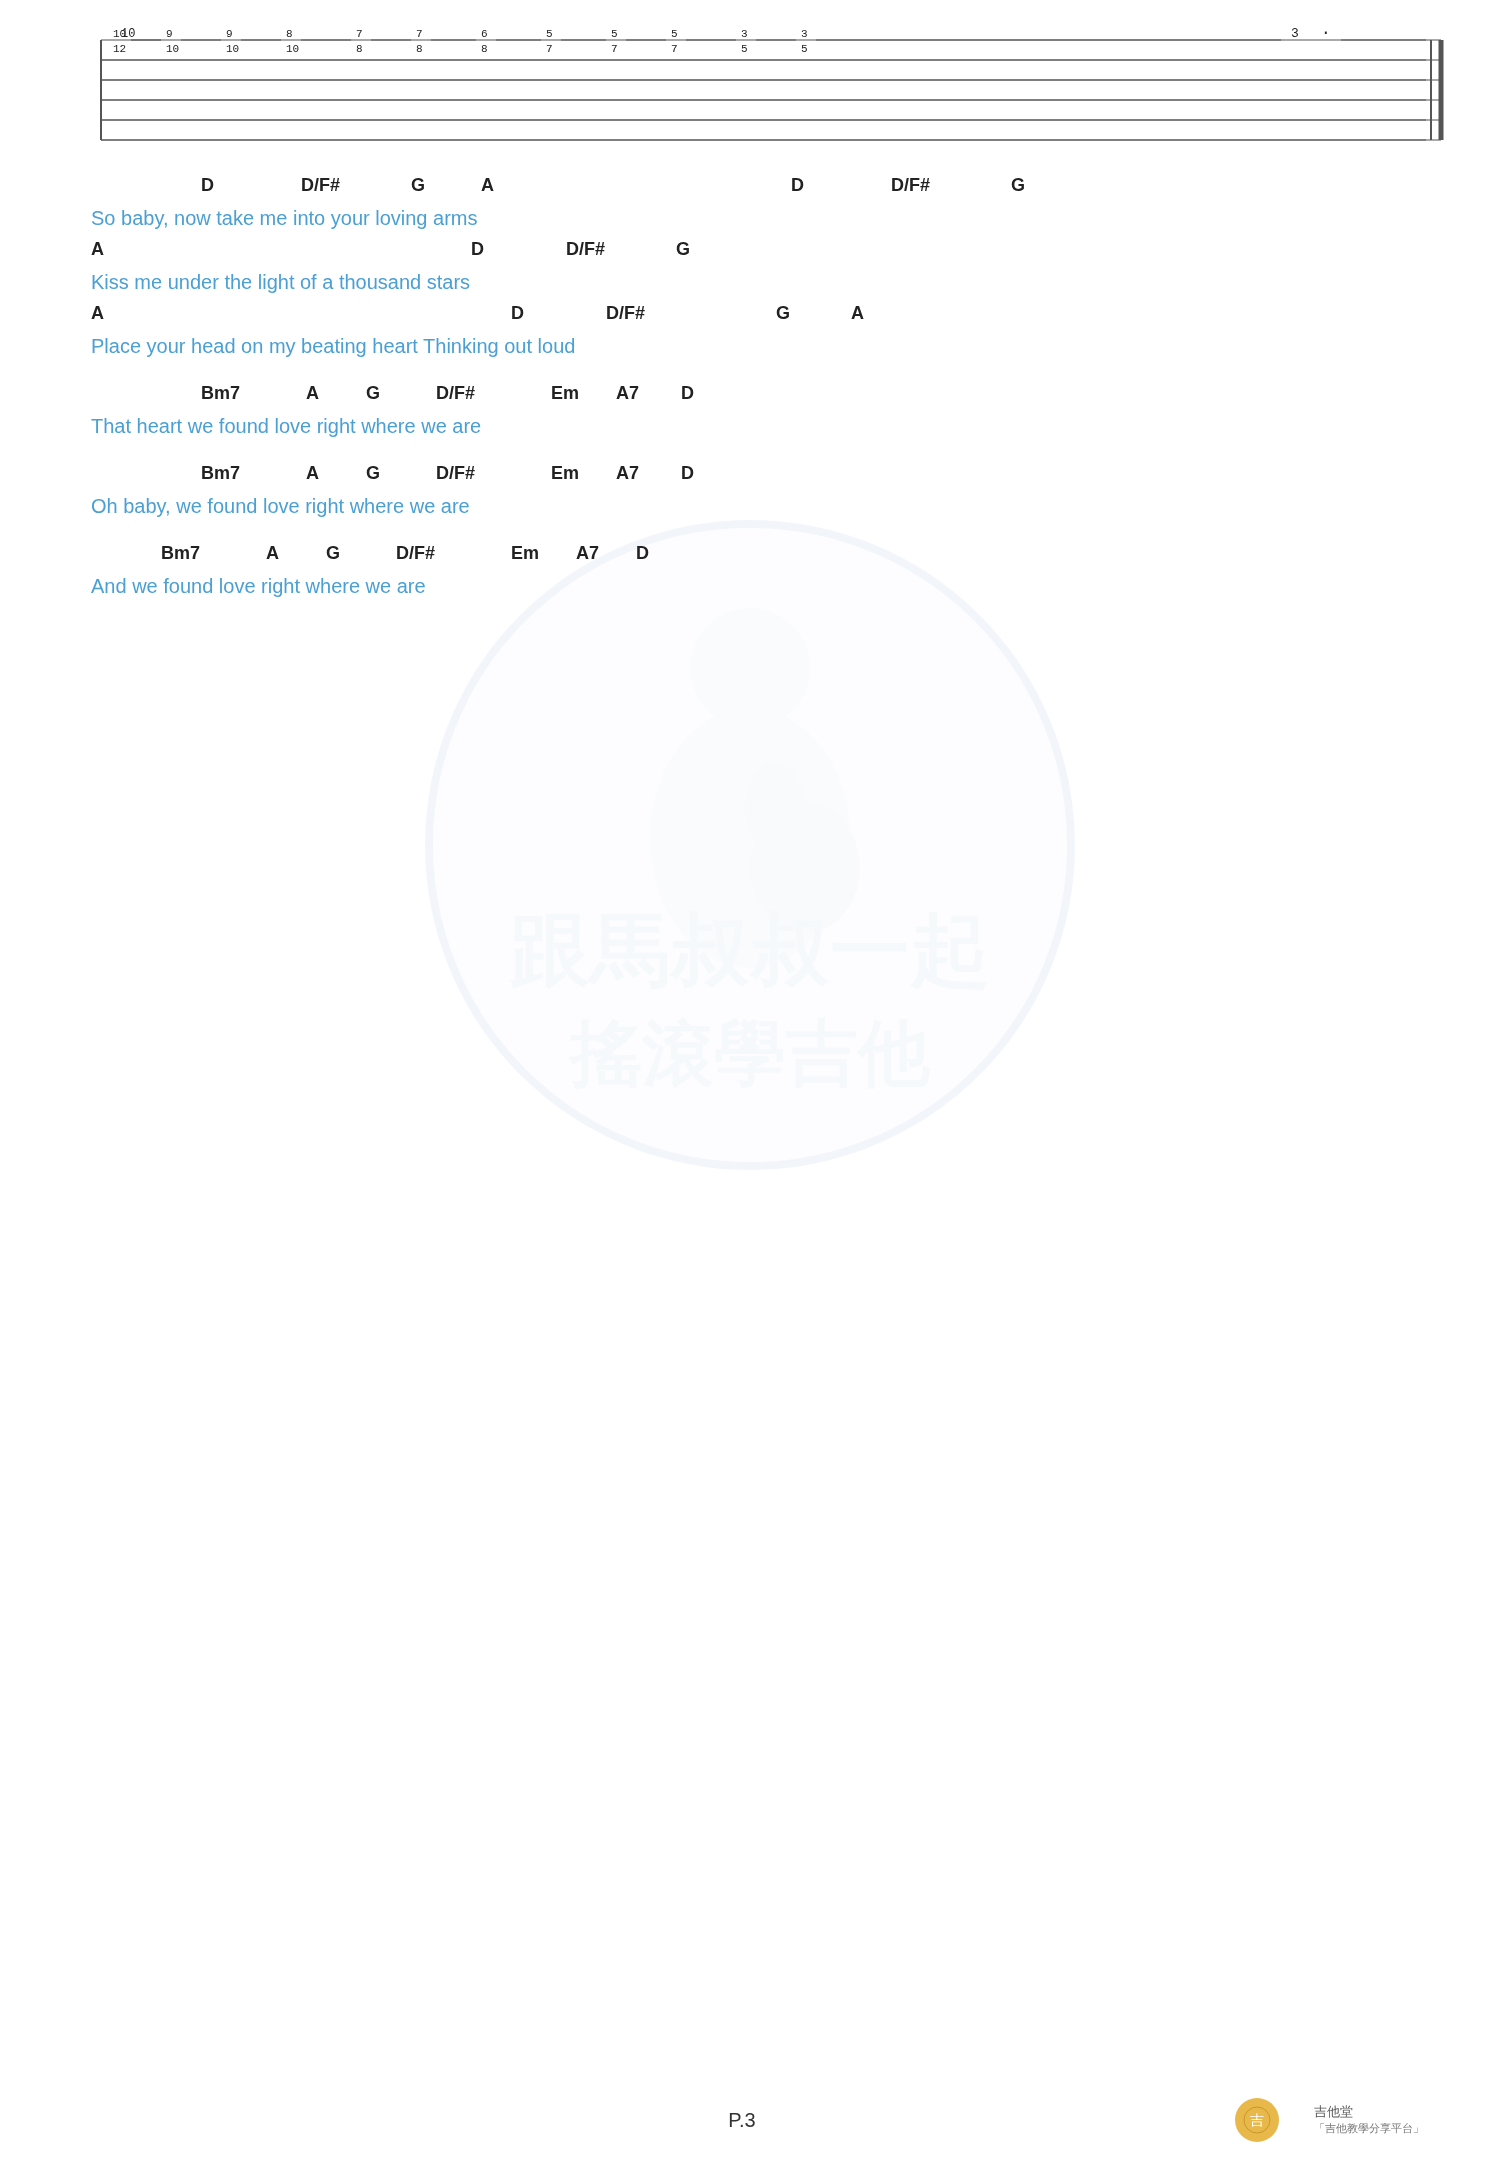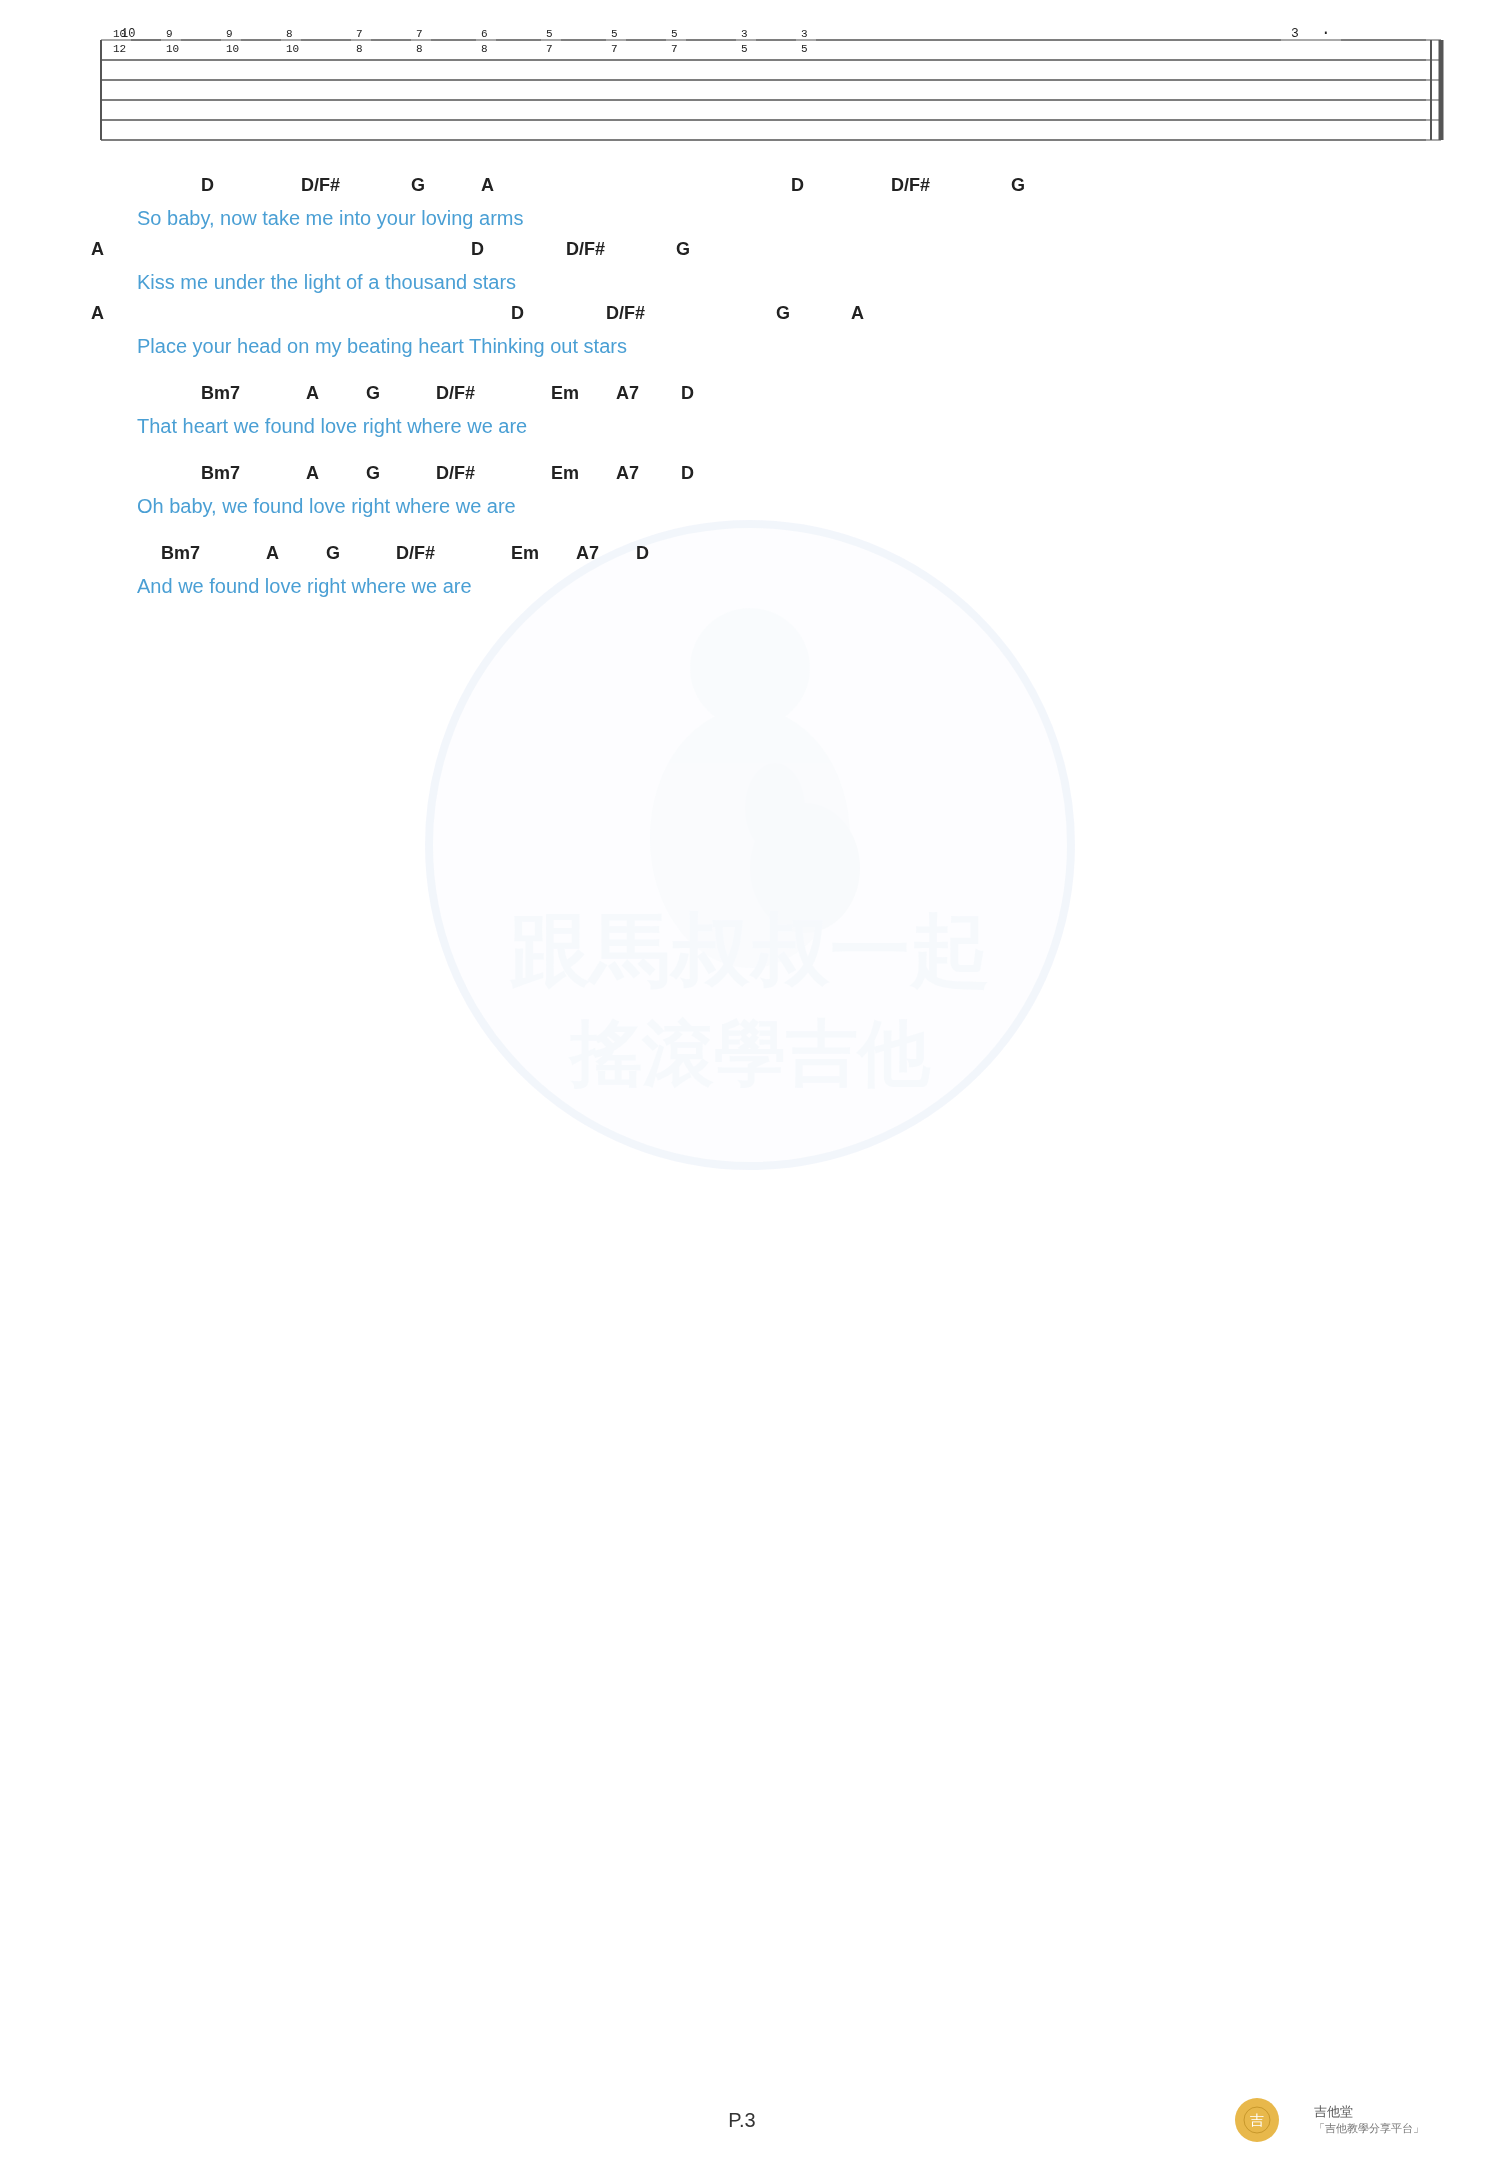--- a/index.html
+++ b/index.html
@@ -33,21 +33,20 @@
     .lyric-line {
       font-size: 20px;
       color: #4a9fd4;
       font-family: Arial, sans-serif;
       margin-bottom: 4px;
       min-height: 28px;
     }
 
     .lyric-line span {
       margin-right: 8px;
-      margin-left: 46px;
     }
 
     .section-group {
       margin-bottom: 20px;
     }
 
     
     .watermark {
       position: absolute;
       top: 520px;
@@ -269,21 +268,21 @@
     </div>
 
     <div class="chord-line" style="position:relative; height:30px;">
       <span style="position:absolute; left:0; font-size:18px; font-weight:bold; font-family:Arial;">A</span>
       <span style="position:absolute; left:420px; font-size:18px; font-weight:bold; font-family:Arial;">D</span>
       <span style="position:absolute; left:515px; font-size:18px; font-weight:bold; font-family:Arial;">D/F#</span>
       <span style="position:absolute; left:685px; font-size:18px; font-weight:bold; font-family:Arial;">G</span>
       <span style="position:absolute; left:760px; font-size:18px; font-weight:bold; font-family:Arial;">A</span>
     </div>
     <div class="lyric-line">
-      <span>Place your head on my beating heart          Thinking out stars</span>
+      <span>Place your head on my beating heart          Thinking out loud</span>
     </div>
   </div>
 
   <div class="section-group" style="margin-top: 20px;">
     <div class="chord-line" style="position:relative; height:30px;">
       <span style="position:absolute; left:110px; font-size:18px; font-weight:bold; font-family:Arial;">Bm7</span>
       <span style="position:absolute; left:215px; font-size:18px; font-weight:bold; font-family:Arial;">A</span>
       <span style="position:absolute; left:275px; font-size:18px; font-weight:bold; font-family:Arial;">G</span>
       <span style="position:absolute; left:345px; font-size:18px; font-weight:bold; font-family:Arial;">D/F#</span>
       <span style="position:absolute; left:460px; font-size:18px; font-weight:bold; font-family:Arial;">Em</span>

